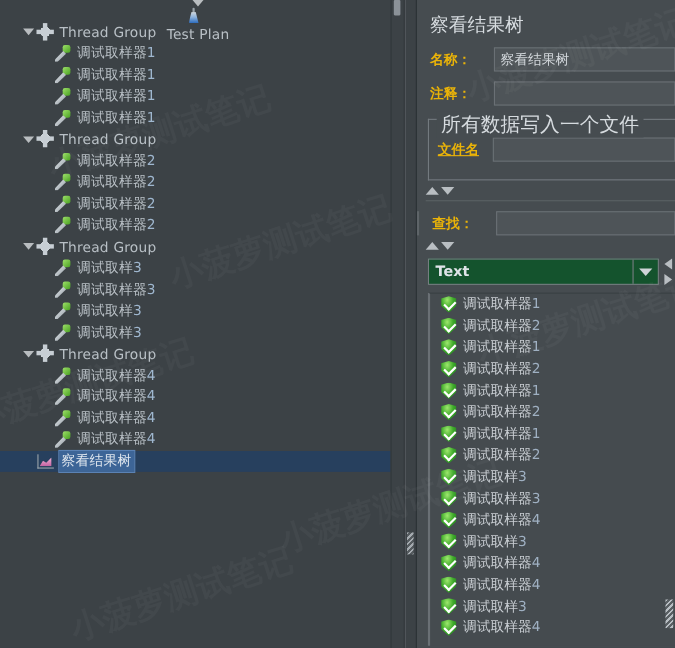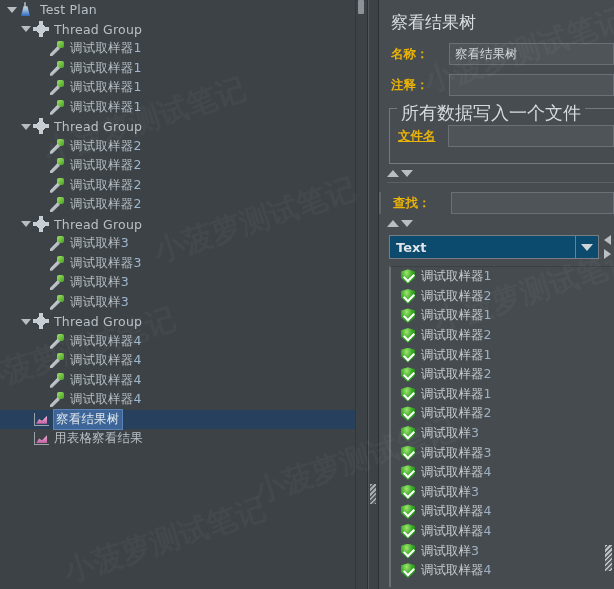--- a/index.html
+++ b/index.html
@@ -96,21 +96,21 @@
   }
   .tree-label .num { color: #9fb7cf; }
   .tree-row.selected .tree-label {
     background: #3d6597;
     color: #dfe6ee;
     padding: 1px 2px;
     outline: 1px solid #5b82b4;
   }
 
   
-  .ind0 { padding-left: 4px; }
+  .ind0 { padding-left: 4px; flex-direction: column; }
   .ind1 { padding-left: 18px; }
   .ind2 { padding-left: 34px; }
 
   
   .ico-flask::before{
     content:"";position:absolute;left:5px;top:1px;width:2px;height:5px;
     background:#9aa3aa;border-radius:1px;
   }
   .ico-flask::after{
     content:"";position:absolute;left:2px;top:5px;width:9px;height:10px;
@@ -286,21 +286,21 @@
   
   .search-sec { margin-top: 6px; border-left: 2px solid #5e6468; }
 
   
   .combo-wrap {
     display: flex;
     align-items: stretch;
     margin: 6px 0 0 10px;
   }
   .combo {
-    background: #0c4a6e;
+    background: #14532d;
     border: 1px solid #777d82;
     height: 22px;
     display: flex;
     align-items: center;
     flex: 1;
     justify-content: flex-end;
   }
   .combo .cval {
     flex: 1;
     padding-left: 6px;
@@ -500,25 +500,20 @@
           <div class="tree-row ind2">
             <div class="tw"></div>
             <div class="tree-ico ico-pipette"></div>
             <span class="tree-label">调试取样器<span class="num">4</span></span>
           </div>
           <div class="tree-row ind1 selected">
             <div class="tw"></div>
             <div class="tree-ico ico-chart"></div>
             <span class="tree-label">察看结果树</span>
           </div>
-          <div class="tree-row ind1">
-            <div class="tw"></div>
-            <div class="tree-ico ico-chart"></div>
-            <span class="tree-label">用表格察看结果</span>
-          </div>
         </div>
     </div>
     <div class="lscroll">
       <div class="thumb"></div>
     </div>
   </div>
 
   <div id="splitter">
     <div class="grip"></div>
   </div>

